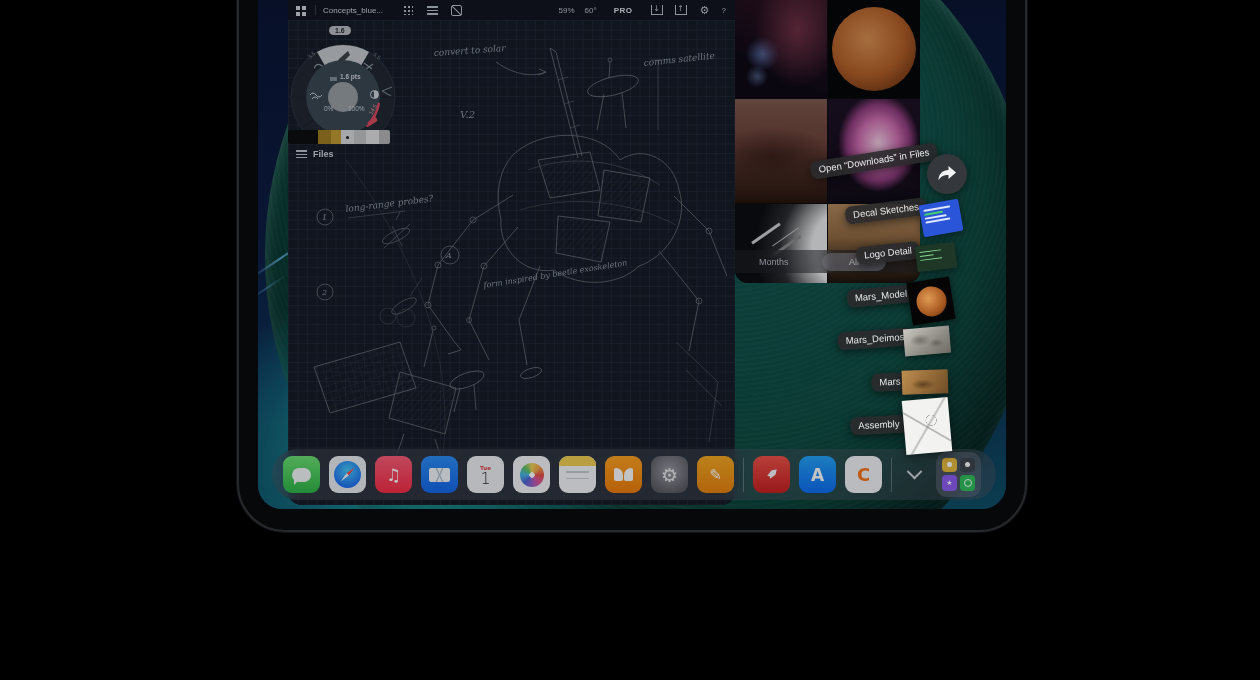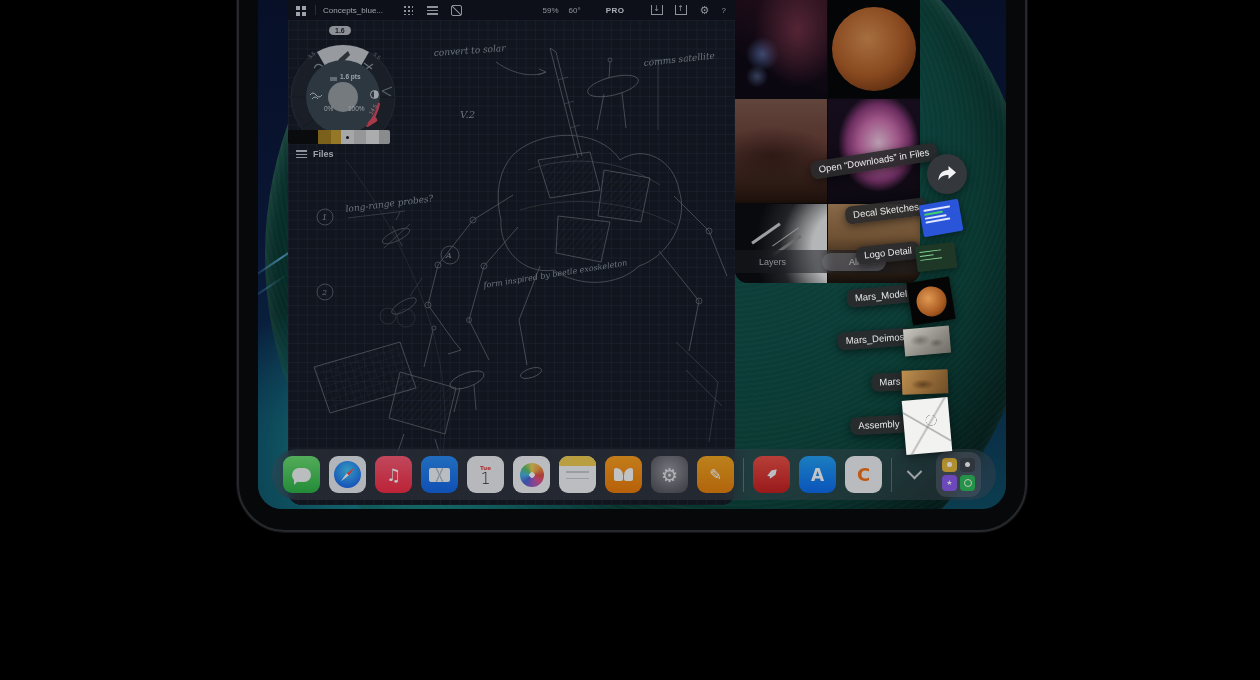--- a/index.html
+++ b/index.html
@@ -28,21 +28,21 @@
   #c-toolbar .sp{flex:1;}
   .tb-ic{display:inline-flex;align-items:center;justify-content:center;width:14px;height:14px;margin:0 5px;}
   .grid2{width:4px;height:4px;background:#cfd4da;box-shadow:6px 0 #cfd4da,0 6px #cfd4da,6px 6px #cfd4da;margin:-5px 0 0 -5px;}
   .dots9{width:10px;height:10px;background-image:radial-gradient(circle,#b9bfc7 .9px,transparent 1px);background-size:4px 4px;}
   .bars3{width:11px;height:9px;background:repeating-linear-gradient(180deg,#b9bfc7 0 1.6px,transparent 1.6px 3.6px);}
   .penbox{width:9px;height:9px;border:1px solid #b9bfc7;border-radius:2px;
     background:linear-gradient(45deg,transparent 44%,#b9bfc7 46% 54%,transparent 56%);}
   .tray{width:10px;height:9px;border:1px solid #b9bfc7;border-top:none;display:flex;align-items:flex-start;justify-content:center;
     font-size:8px;line-height:7px;color:#b9bfc7;font-family:"DejaVu Sans",sans-serif;}
   .tb-txt{margin:0 5px;color:#b9bfc7;}
-  .tb-pro{font-weight:700;letter-spacing:.5px;color:#dde2e8;margin:0 20px;}
+  .tb-pro{font-weight:700;letter-spacing:.5px;color:#dde2e8;margin:0 12px;}
   .tb-title{max-width:64px;overflow:hidden;text-overflow:ellipsis;white-space:nowrap;margin:0 4px;color:#ccd1d8;}
   .tb-div{width:1px;height:10px;background:#343a44;margin:0 3px;}
   #canvas{position:absolute;left:0;top:20px;right:0;bottom:0;background:#161a22;
     background-image:linear-gradient(rgba(96,130,180,.10) 1px,transparent 1px),linear-gradient(90deg,rgba(96,130,180,.10) 1px,transparent 1px);
     background-size:9.5px 9.5px;}
   
   #wheel{position:absolute;left:0;top:21px;width:110px;height:110px;z-index:6;}
   .wheel-lbl{position:absolute;color:#cfd4d9;font-size:6.5px;z-index:7;}
   #size-badge{position:absolute;left:41px;top:26px;z-index:8;background:#b9bdc1;color:#23262a;border-radius:7px;
     font-size:7px;font-weight:700;padding:1px 6px;}
@@ -346,21 +346,21 @@
   </div>
 
   <div id="photos">
     <div class="ph ph-nebula1" style="left:0;top:0;width:92px;height:98px;"></div>
     <div class="ph ph-mars" style="left:93px;top:0;width:92px;height:98px;"></div>
     <div class="ph ph-surface" style="left:0;top:99px;width:92px;height:104px;"></div>
     <div class="ph ph-orion" style="left:93px;top:99px;width:92px;height:104px;"></div>
     <div class="ph ph-probe" style="left:0;top:204px;width:92px;height:79px;"></div>
     <div class="ph ph-desert" style="left:93px;top:204px;width:92px;height:79px;"></div>
     <div id="seg-bar">
-      <span id="seg-months">Layers</span>
+      <span id="seg-months">Months</span>
       <span id="seg-all">All</span>
     </div>
   </div>
 
   <div id="dock">
     <div class="app a-msg">
         <span class="bub"></span>
       </div>
     <div class="app a-saf">
         <span class="dial">

